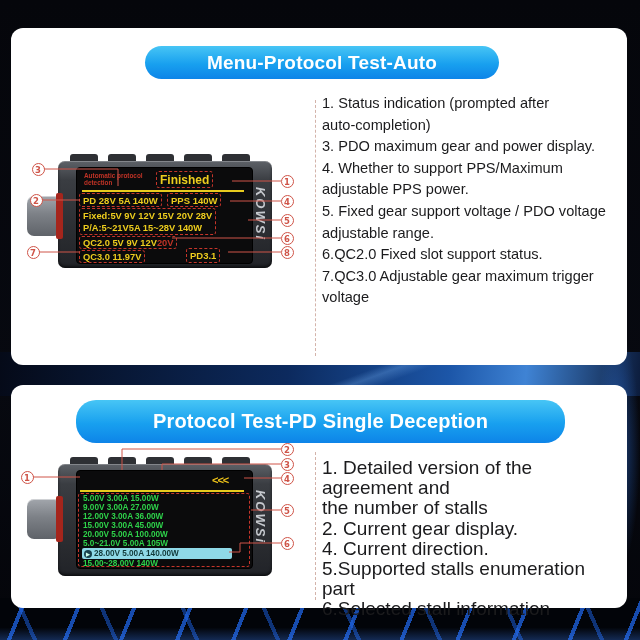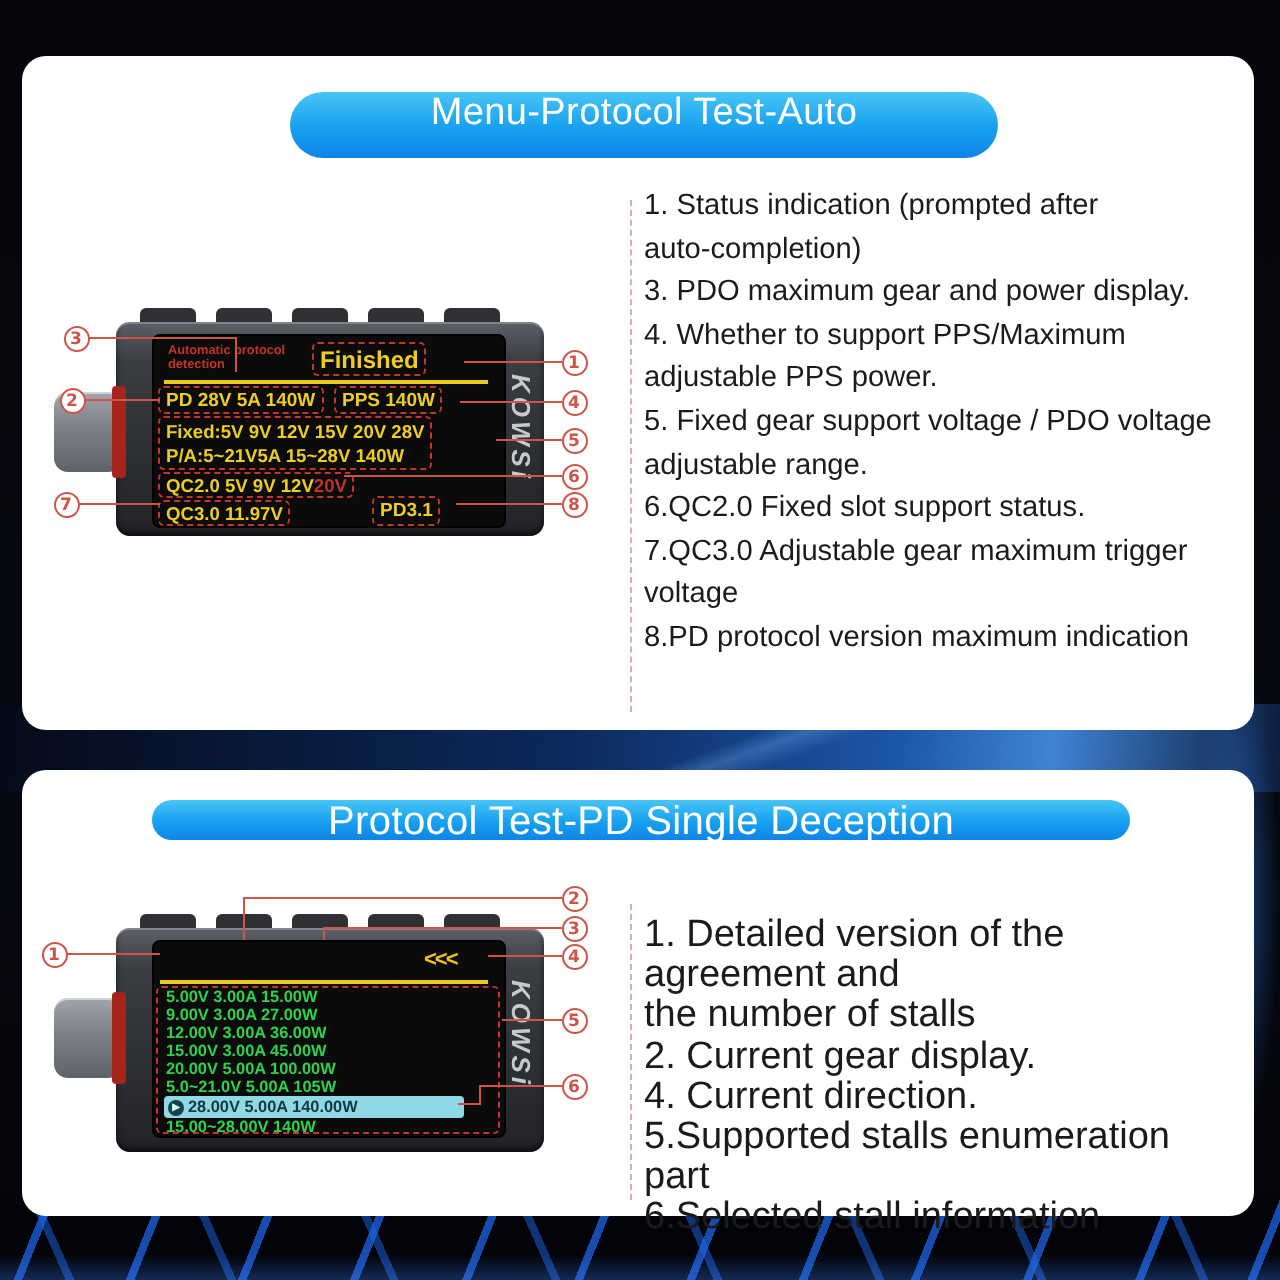--- a/index.html
+++ b/index.html
@@ -17,25 +17,25 @@
           repeating-linear-gradient(112deg,rgba(0,0,0,0) 0 22px,rgba(30,100,230,.75) 22px 26px,rgba(0,0,0,0) 26px 52px),
           repeating-linear-gradient(66deg,rgba(0,0,0,0) 0 30px,rgba(25,90,210,.55) 30px 34px,rgba(0,0,0,0) 34px 74px),
           #020409;}
   .glow-right{position:absolute;left:596px;top:330px;width:44px;height:240px;
         background:radial-gradient(closest-side,rgba(45,115,225,.55),rgba(45,115,225,0));}
   
   .card{position:absolute;left:11px;width:616px;background:#fff;border-radius:12px;}
   .card1{top:28px;height:337px;}
   .card2{top:385px;height:223px;}
   
-  .banner{position:absolute;border-radius:20px;display:flex;justify-content:center;
+  .banner{position:absolute;border-radius:20px;display:flex;align-items:center;justify-content:center;
         background:linear-gradient(180deg,#47c5f5 0%,#18a0ef 55%,#0d84e8 100%);
-        color:#fff;font-weight:400;letter-spacing:.2px;}
+        color:#fff;font-weight:700;letter-spacing:.2px;}
   .banner1{left:145px;top:46px;width:354px;height:33px;font-size:19px;}
-  .banner2{left:76px;top:400px;width:489px;height:20px;font-size:20px;}
+  .banner2{left:76px;top:400px;width:489px;height:43px;font-size:20px;}
   
   .notes{position:absolute;width:300px;color:#1b1b1d;}
   .notes1{left:322px;top:93px;font-size:14.6px;line-height:21.6px;}
   .notes2{left:322px;top:458px;font-size:19px;line-height:20.2px;}
   .note{white-space:pre-line;}
   .vsep{position:absolute;width:0;border-left:1px dashed #d3b3aa;}
   
   .tab{position:absolute;width:28px;height:9px;background:#2e3034;border-radius:3px 3px 0 0;}
   .dev-body{position:absolute;left:58px;width:214px;border-radius:7px;
         background:linear-gradient(180deg,#5d6167 0%,#3a3d42 18%,#2a2c30 70%,#212328 100%);
@@ -83,21 +83,20 @@
     <div class="note">1. Status indication (prompted after
 auto-completion)</div>
     <div class="note">3. PDO maximum gear and power display.</div>
     <div class="note">4. Whether to support PPS/Maximum
 adjustable PPS power.</div>
     <div class="note">5. Fixed gear support voltage / PDO voltage
 adjustable range.</div>
     <div class="note">6.QC2.0 Fixed slot support status.</div>
     <div class="note">7.QC3.0 Adjustable gear maximum trigger
 voltage</div>
-    <div class="note">8.PD protocol version maximum indication</div>
   </div>
   <div class="vsep" style="left:315px;top:100px;height:256px"></div>
 
   <div class="tab" style="left:70px;top:154px"></div>
   <div class="tab" style="left:108px;top:154px"></div>
   <div class="tab" style="left:146px;top:154px"></div>
   <div class="tab" style="left:184px;top:154px"></div>
   <div class="tab" style="left:222px;top:154px"></div>
   <div class="dev-body" style="top:161px;height:107px"></div>
   <div class="plug" style="top:196px"></div>

